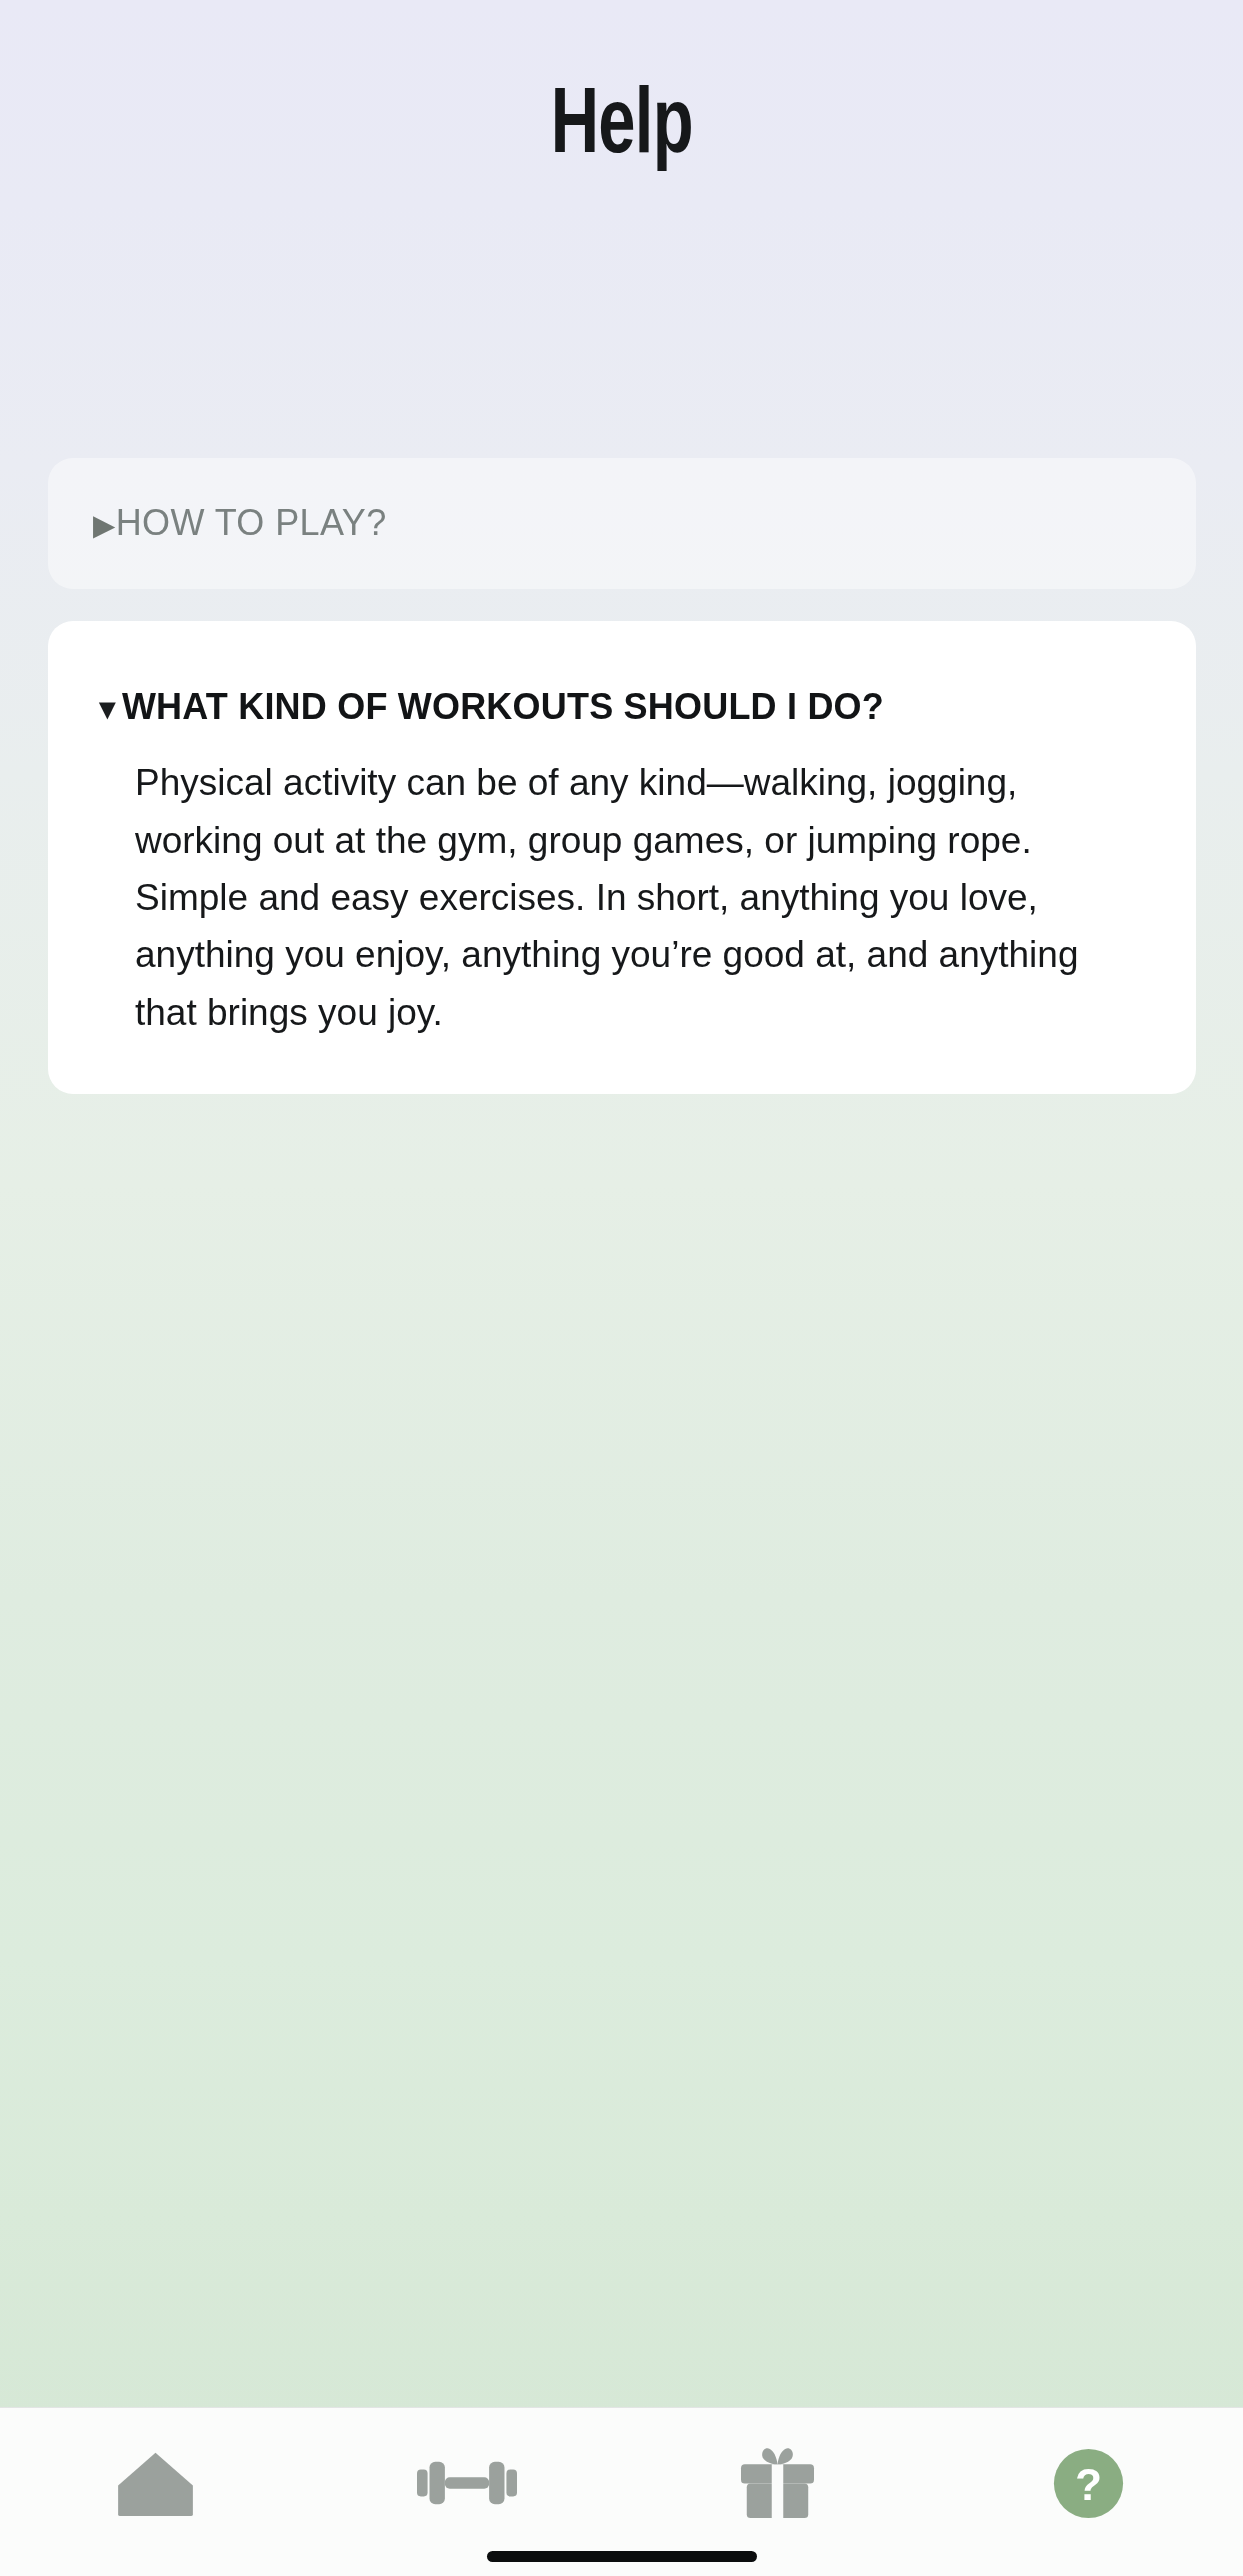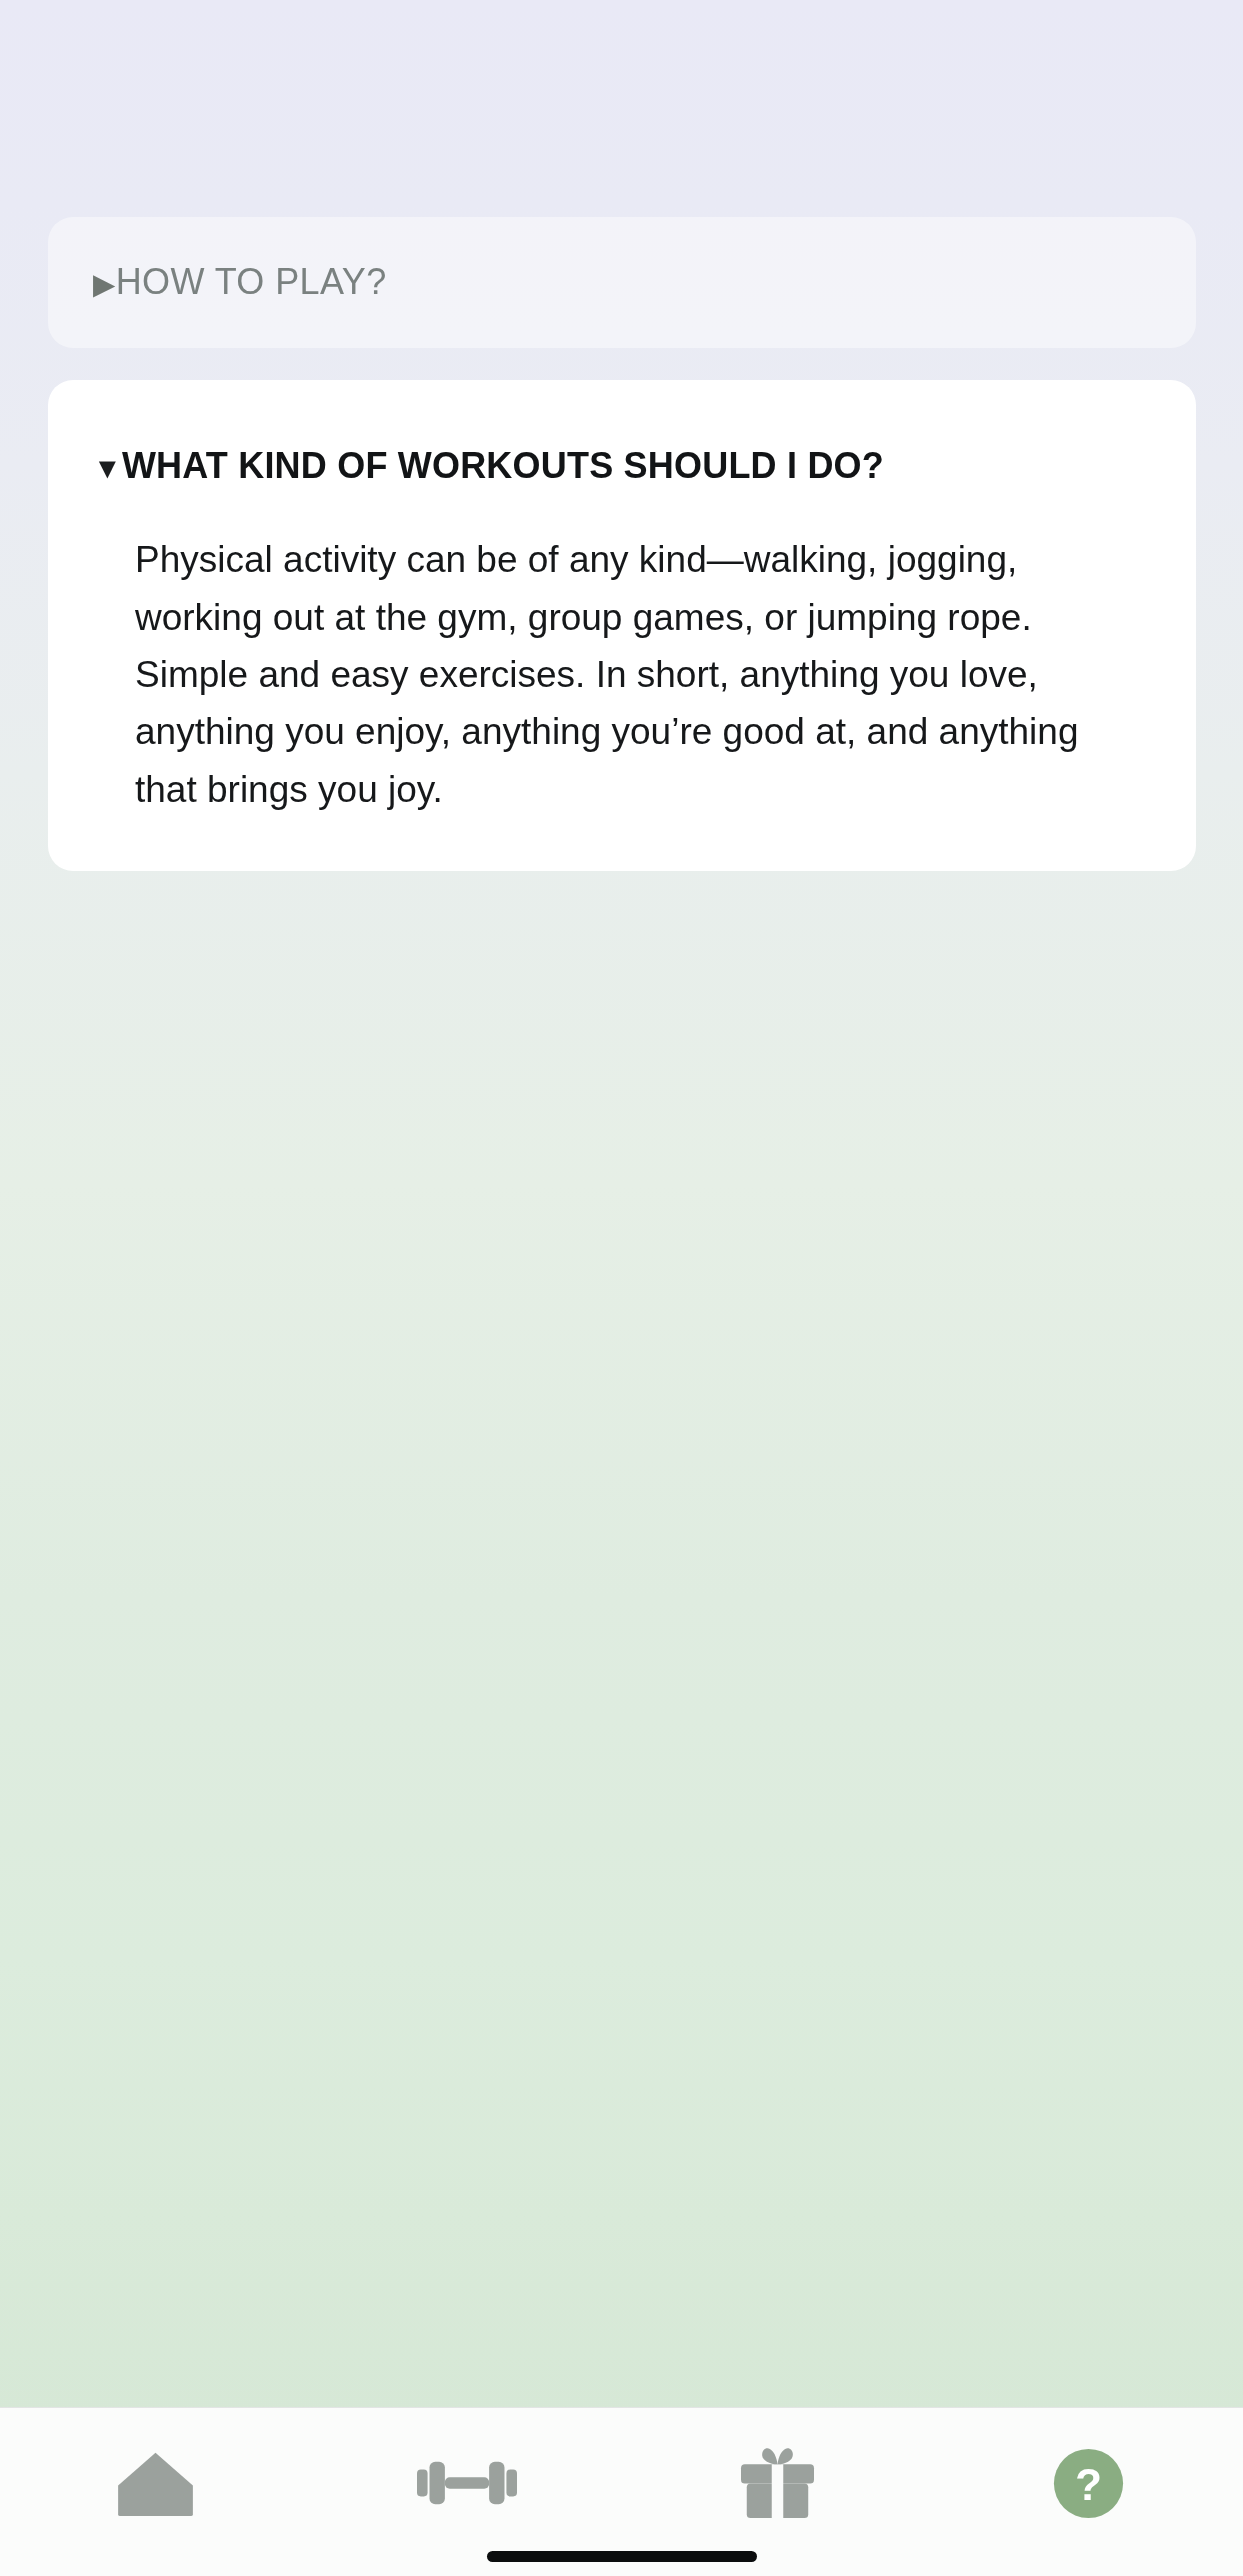--- a/index.html
+++ b/index.html
@@ -95,21 +95,21 @@
     color: #121416;
     font-weight: 700;
     letter-spacing: 0.2px;
   }
   .faq-q-indent {
     text-indent: -42px;
     padding-left: 42px;
   }
 
   .faq-body {
-    margin-top: 39px;
+    margin-top: 21px;
     padding-left: 42px;
     padding-right: 9.6px;
     font-size: 37px;
     line-height: 1.55;
     color: #16181a;
   }
 
   
   .tabbar {
     flex: 0 0 169px;
@@ -146,20 +146,23 @@
     height: 10.6px;
     border-radius: 5.8px;
     background: #0b0d0e;
   }
 </style>
 </head>
 <body>
 
 <div class="screen">
 
+  <div class="header">
+    <div class="header-title">Help</div>
+  </div>
 
   <div class="content">
 
     <div class="faq-card collapsed-1">
       <div class="faq-head">
         <div class="faq-q faq-q-indent">
           <span class="arrow">▶</span><span>HOW TO PLAY?</span>
         </div>
       </div>
     </div>

